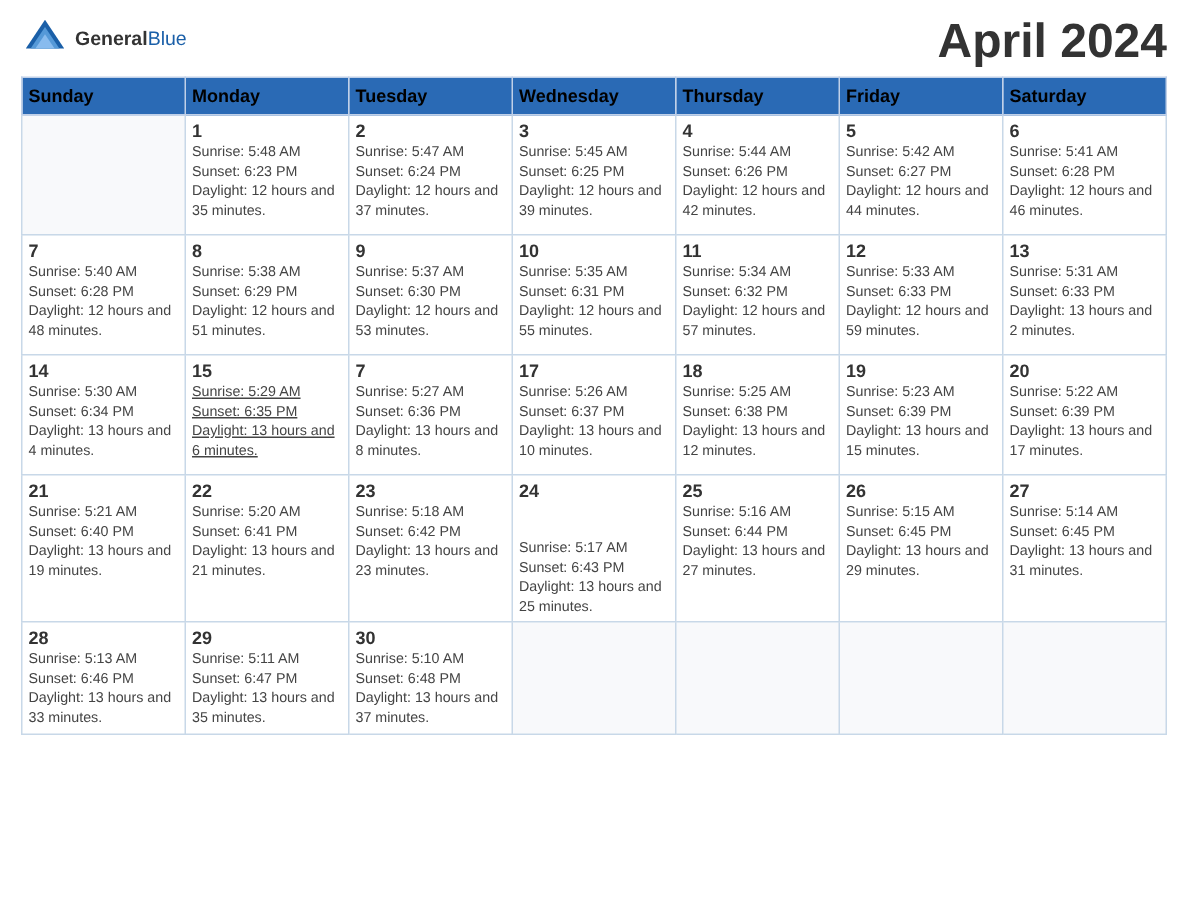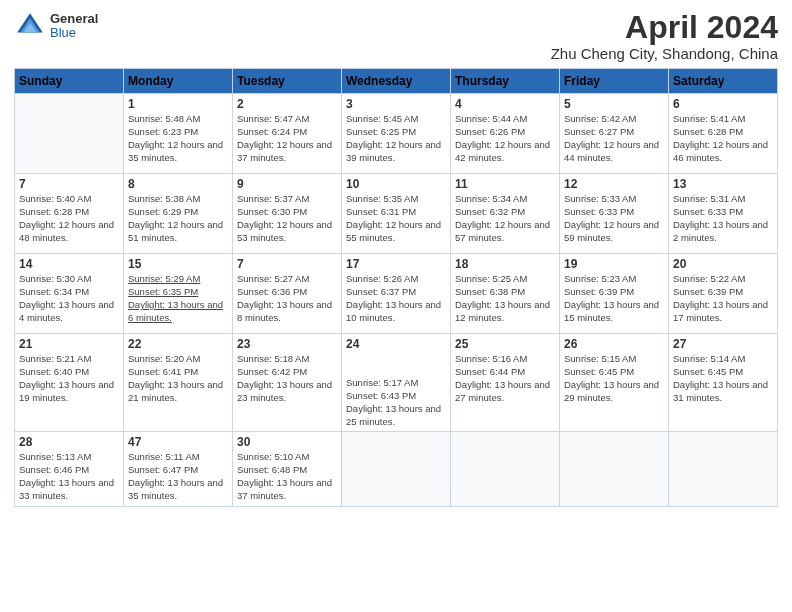--- a/index.html
+++ b/index.html
@@ -20,21 +20,21 @@
       justify-content: space-between;
       margin-bottom: 6px;
     }
     .logo {
       display: flex;
       align-items: center;
       gap: 4px;
     }
     .logo-text {
       display: flex;
-      flex-direction: column;
+      flex-direction: row;
       line-height: 1.1;
     }
     .logo-general {
       font-size: 13px;
       font-weight: bold;
       color: #333;
     }
     .logo-blue {
       font-size: 13px;
       font-weight: normal;
@@ -108,21 +108,20 @@
         <polygon points="20,10 32,28 8,28" fill="#5599d8"></polygon>
         <polygon points="20,16 28,28 12,28" fill="#88bbee"></polygon>
       </svg>
       <div class="logo-text">
         <span class="logo-general">General</span>
         <span class="logo-blue">Blue</span>
       </div>
     </div>
     <div class="title-block">
       <div class="main-title">April 2024</div>
-      <div class="subtitle">Zhu Cheng City, Shandong, China</div>
     </div>
   </div>
 
   <table class="calendar">
     <thead>
       <tr>
         <th>Sunday</th>
         <th>Monday</th>
         <th>Tuesday</th>
         <th>Wednesday</th>
@@ -304,21 +303,21 @@
           </td>
         </tr>
         <tr>
           <td>
             <div class="day-number">28</div>
             <div class="day-info" style="white-space: pre-line;">Sunrise: 5:13 AM
 Sunset: 6:46 PM
 Daylight: 13 hours and 33 minutes.</div>
           </td>
           <td>
-            <div class="day-number">47</div>
+            <div class="day-number">29</div>
             <div class="day-info" style="white-space: pre-line;">Sunrise: 5:11 AM
 Sunset: 6:47 PM
 Daylight: 13 hours and 35 minutes.</div>
           </td>
           <td>
             <div class="day-number">30</div>
             <div class="day-info" style="white-space: pre-line;">Sunrise: 5:10 AM
 Sunset: 6:48 PM
 Daylight: 13 hours and 37 minutes.</div>
           </td>

